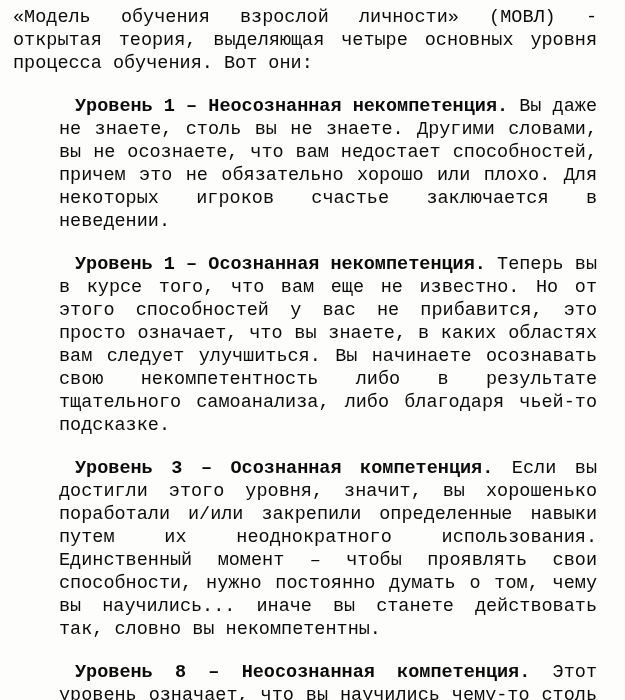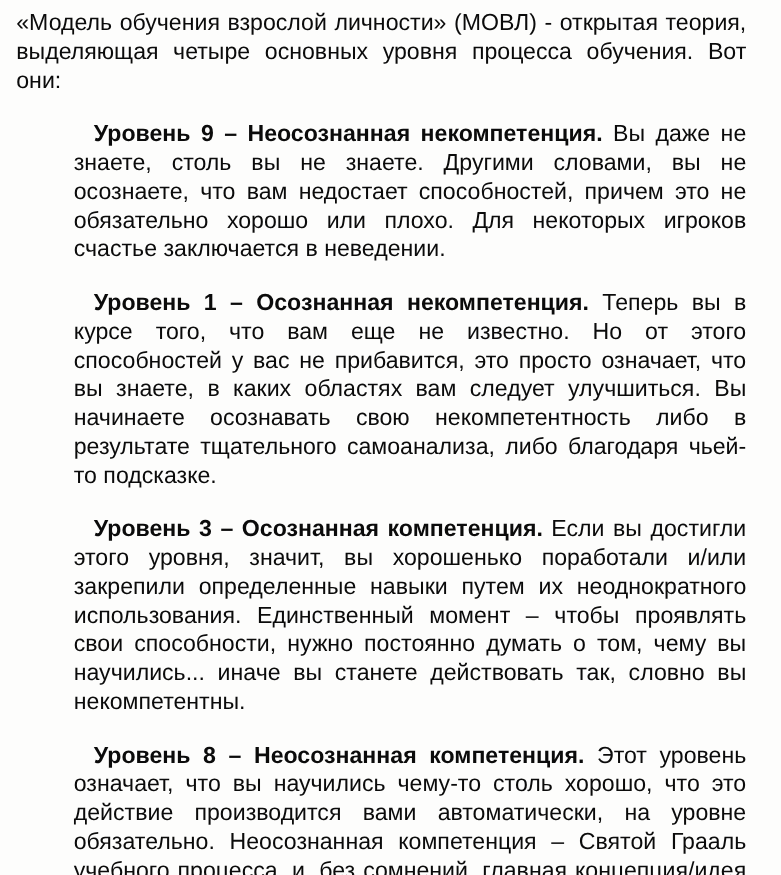--- a/index.html
+++ b/index.html
@@ -10,21 +10,21 @@
     width: 625px;
     height: 700px;
     background: #fdfdfc;
     overflow: hidden;
   }
   .page {
     box-sizing: border-box;
     width: 625px;
     height: 700px;
     padding: 6px 28px 0 13px;
-    font-family: Liberation Sans, sans-serif;
+    font-family: Liberation Mono, monospace;
     font-size: 18.5px;
     line-height: 23px;
     color: #0b0b0b;
     text-align: justify;
   }
   .intro {
     margin: 0 0 20px 0;
   }
   .level {
     margin: 0 0 20px 46px;
@@ -37,21 +37,21 @@
     font-weight: bold;
   }
 </style>
 </head>
 <body>
 
 <div class="page">
 
   <p class="intro">«Модель обучения взрослой личности» (МОВЛ) - открытая теория, выделяющая четыре основных уровня процесса обучения. Вот они:</p>
 
-  <p class="level"><b>Уровень 9 – Неосознанная некомпетенция.</b>
+  <p class="level"><b>Уровень 1 – Неосознанная некомпетенция.</b>
     <span>Вы даже не знаете, столь вы не знаете. Другими словами, вы не осознаете, что вам недостает способностей, причем это не обязательно хорошо или плохо. Для некоторых игроков счастье заключается в неведении.</span></p>
 
   <p class="level"><b>Уровень 1 – Осознанная некомпетенция.</b>
     <span>Теперь вы в курсе того, что вам еще не известно. Но от этого способностей у вас не прибавится, это просто означает, что вы знаете, в каких областях вам следует улучшиться. Вы начинаете осознавать свою некомпетентность либо в результате тщательного самоанализа, либо благодаря чьей-то подсказке.</span></p>
 
   <p class="level"><b>Уровень 3 – Осознанная компетенция.</b>
     <span>Если вы достигли этого уровня, значит, вы хорошенько поработали и/или закрепили определенные навыки путем их неоднократного использования. Единственный момент – чтобы проявлять свои способности, нужно постоянно думать о том, чему вы научились... иначе вы станете действовать так, словно вы некомпетентны.</span></p>
 
   <p class="level"><b>Уровень 8 – Неосознанная компетенция.</b>
     <span>Этот уровень означает, что вы научились чему-то столь хорошо, что это действие производится вами автоматически, на уровне обязательно. Неосознанная компетенция – Святой Грааль учебного процесса, и, без сомнений, главная концепция/идея этой книги.</span></p>

